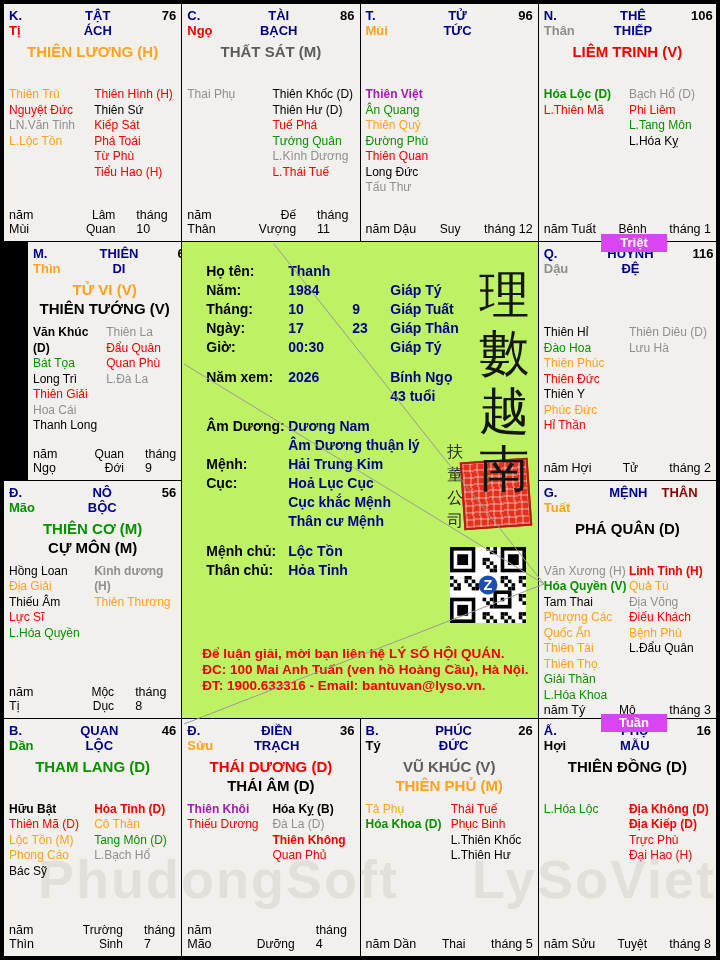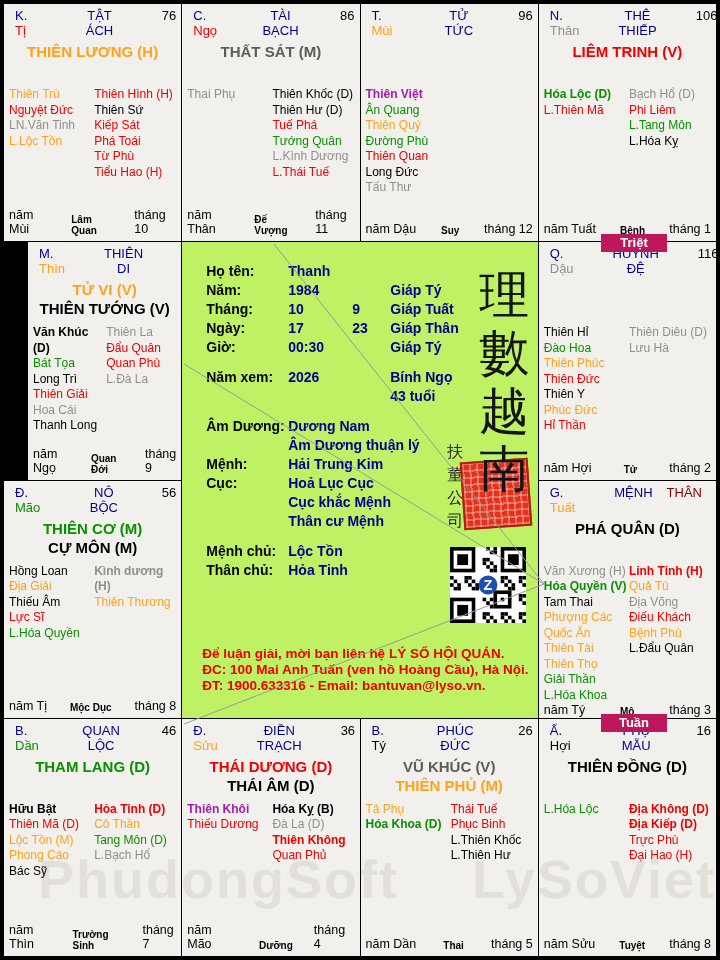--- a/index.html
+++ b/index.html
@@ -8,29 +8,29 @@
          grid-template-columns:repeat(4,1fr);grid-template-rows:repeat(4,1fr);gap:1px;overflow:hidden;}
   .cell{background:#f2f0ec;position:relative;display:flex;flex-direction:column;overflow:hidden;}
   .center{background:#bef264;position:relative;grid-row:2 / span 2;grid-column:2 / span 2;
           display:flex;flex-direction:column;padding:20px 0 16px 0;overflow:hidden;}
   
   .c-navy{color:#00008B}.c-red{color:#f00000}.c-dred{color:#a21caf}.c-orange{color:#FFA21C}
   .c-green{color:#089000}.c-gray{color:#8f8f8f}.c-black{color:#000}.c-steel{color:#5c5c5c}
   .c-maroon{color:#8B0000}
   .b{font-weight:bold}
   
-  .hd{display:flex;justify-content:space-between;align-items:baseline;font-weight:normal;font-size:13px;padding:4px 5px 0 11px;gap:39px;}
+  .hd{display:flex;justify-content:space-between;align-items:baseline;font-weight:bold;font-size:13px;padding:4px 5px 0 5px;gap:39px;}
   .hd .hm{text-align:center}
   .hd .hm .extra{margin-left:14px}
   .mains{min-height:44px;text-align:center;font-weight:bold;font-size:15px;line-height:19px;padding-top:4px;}
   .cols{display:flex;font-size:12px;line-height:15.5px;padding:1px 2px 0 5px;}
   .colL{flex:0 0 50%;}
   .colR{flex:1;}
   .ft{margin-top:auto;display:flex;justify-content:space-between;align-items:flex-end;font-size:12.5px;padding:0 5px 5px 5px;gap:21px;}
-  .ft .stage-name{font-weight:bold;font-size:10px;}
+  .ft .stage-name{font-weight:normal;font-size:12px;text-align:right;}
   
   .info-rows{padding-left:24px;}
   .irow{display:flex;font-size:14px;font-weight:bold;line-height:19px;white-space:nowrap;}
   .irow.gap{margin-top:11px;}
   .irow .lbl{width:82px;color:#000;}
   .irow .val{width:64px;color:#00008B;}
   .irow .val.wide{width:auto;}
   .irow .aux{width:38px;color:#00008B;}
   .irow .cc{color:#00008B;}
   .contact{margin-top:auto;padding:0 6px 8px 20px;color:#f00000;font-weight:bold;font-size:13.5px;line-height:16px;white-space:nowrap;}
@@ -39,21 +39,21 @@
                font-family:"DejaVu Serif",serif;font-size:50px;line-height:58px;color:#141414;z-index:3;}
   .seal-side{position:absolute;left:262px;top:198px;width:22px;text-align:center;
              font-family:"DejaVu Serif",serif;font-size:16px;line-height:23px;color:#222;z-index:3;}
   .seal{position:absolute;left:280px;top:218px;width:64px;height:64px;z-index:2;
         background:#e3311c;border:2px solid #b02010;transform:rotate(-4deg);
         background-image:repeating-linear-gradient(0deg,rgba(255,255,255,.30) 0 2px,transparent 2px 7px),
                          repeating-linear-gradient(90deg,rgba(255,255,255,.30) 0 2px,transparent 2px 7px);}
   .qr{position:absolute;left:268px;top:305px;width:76px;height:76px;z-index:2;}
   
   .lines{position:absolute;inset:0;width:720px;height:960px;z-index:4;pointer-events:none;}
-  .badge{position:absolute;width:66px;background:#be185d;color:#fff;font-weight:bold;font-size:13px;
+  .badge{position:absolute;width:66px;background:#d946ef;color:#fff;font-weight:bold;font-size:13px;
          line-height:18px;text-align:center;z-index:6;}
   #badge-triet{left:597px;top:230px;}
   #badge-tuan{left:597px;top:710px;}
   .wm{position:absolute;font-size:54px;font-weight:bold;color:rgba(95,85,70,.10);z-index:5;letter-spacing:2px;pointer-events:none;white-space:nowrap;}
   .wm-left{left:34px;top:844px;}
   .wm-right{left:468px;top:844px;}
 </style>
 </head>
 <body>
 

